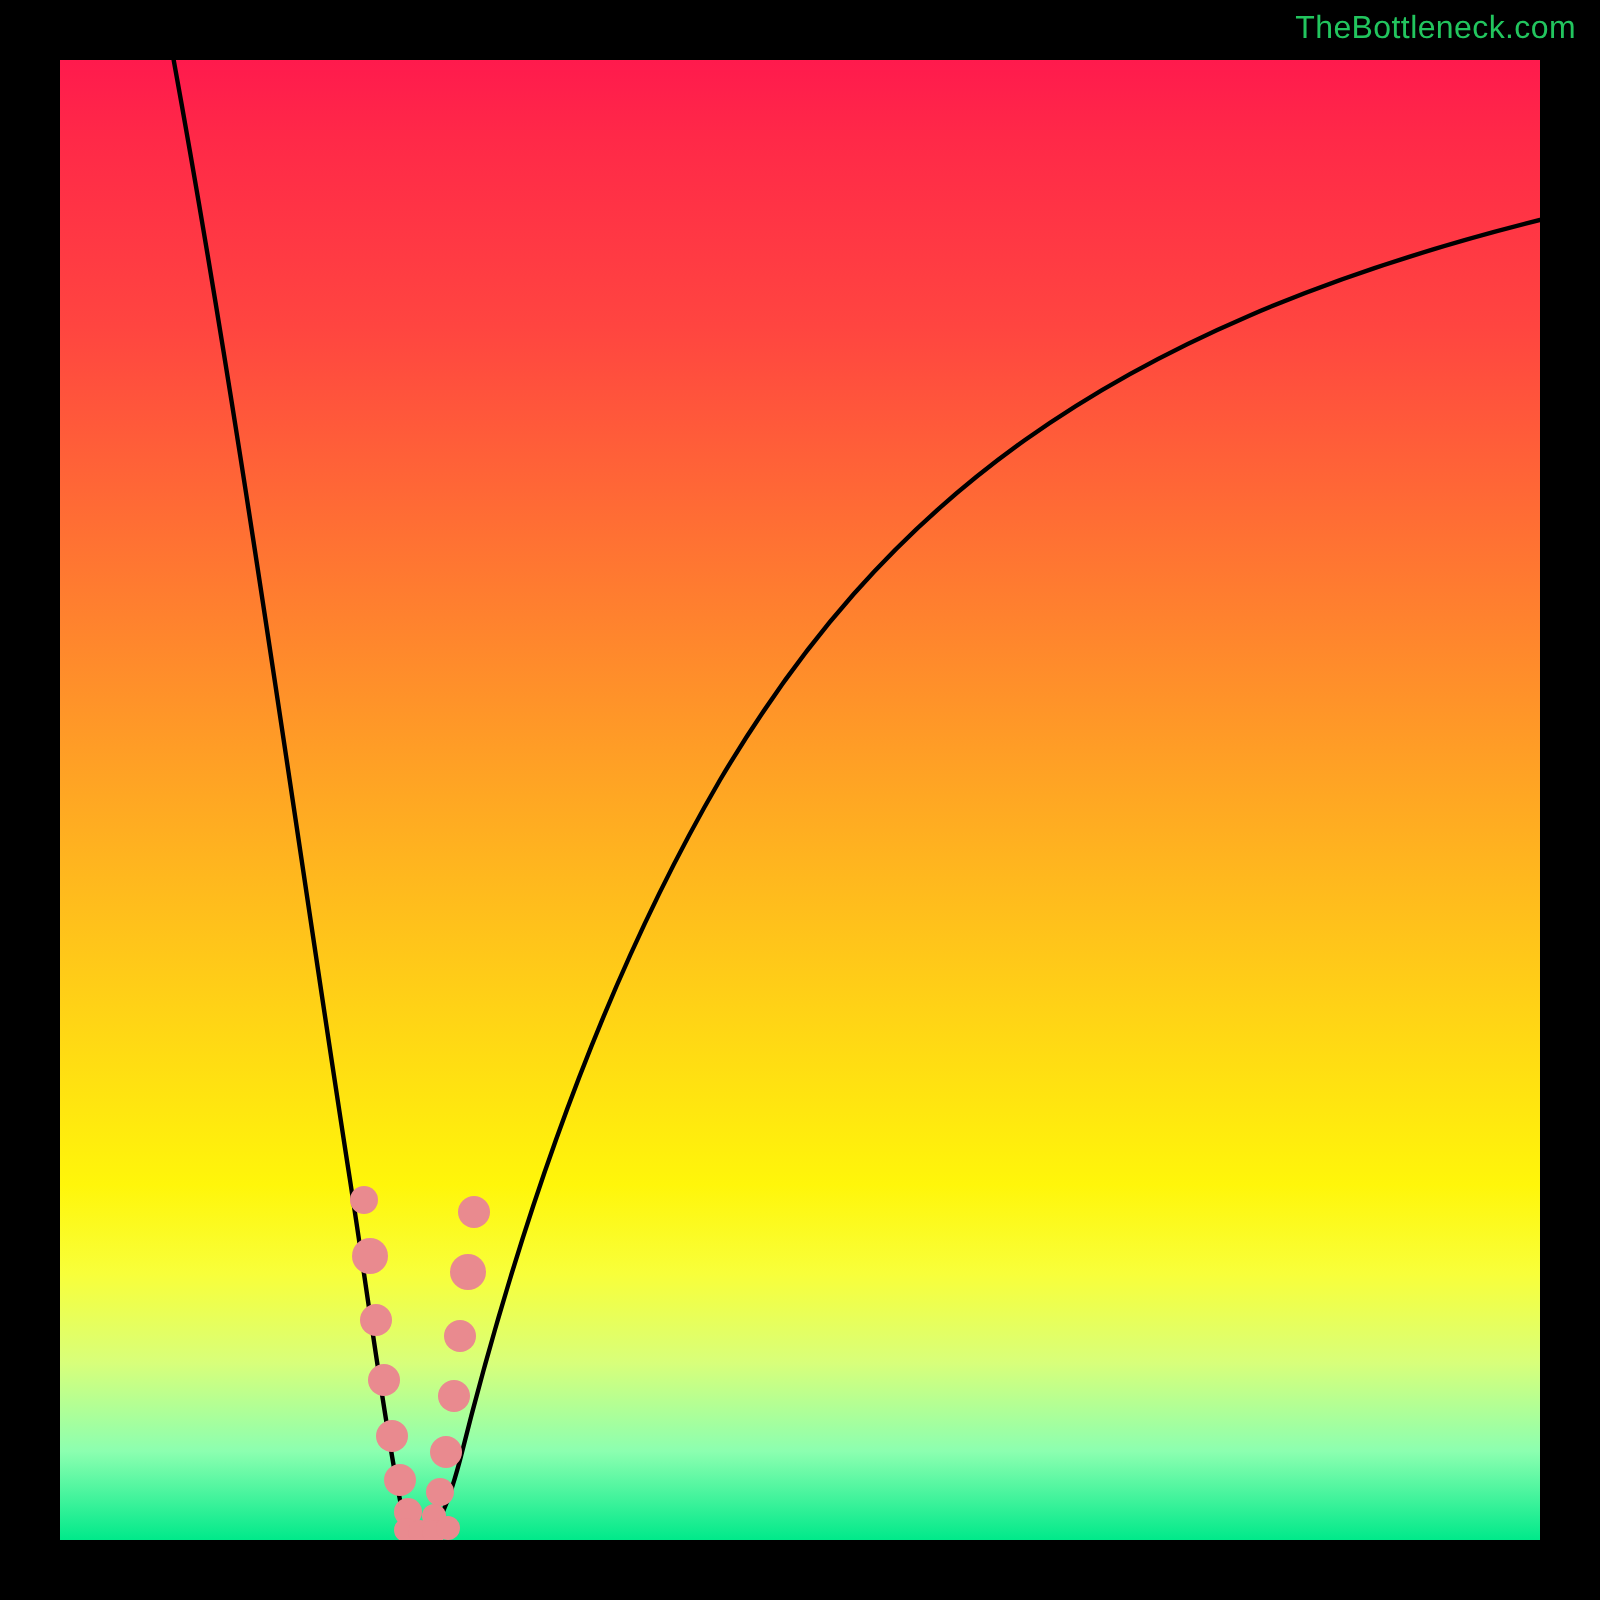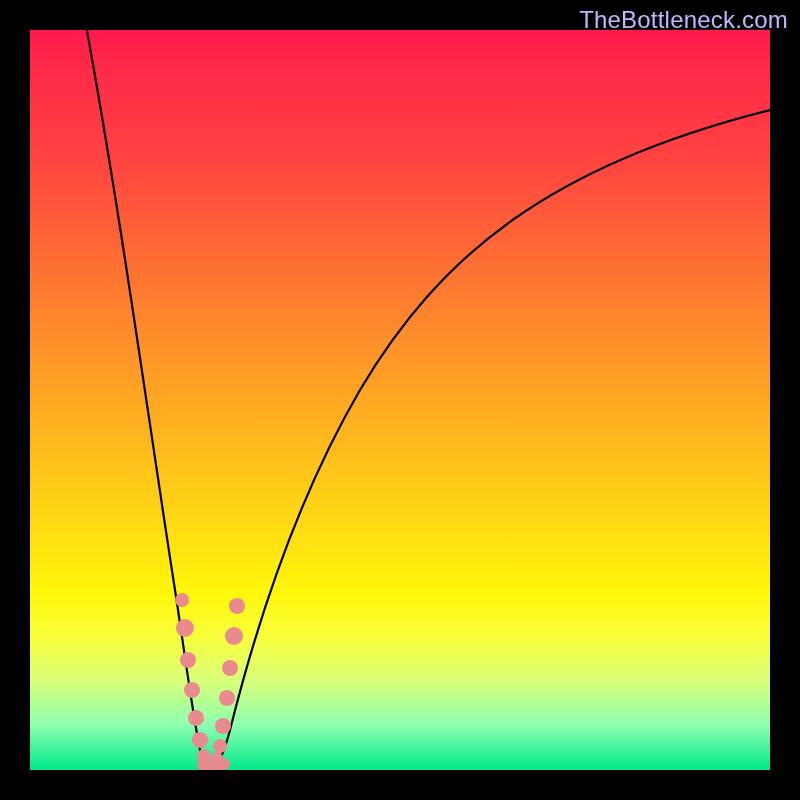--- a/index.html
+++ b/index.html
@@ -28,22 +28,22 @@
       #fff60a 76%,
       #f8ff3a 82%,
       #d8ff7a 88%,
       #8cffb0 94%,
       #00e98a 100%);
   }
   .watermark {
     position: absolute;
     top: 6px;
     right: 12px;
-    color: #c4b5fd;
-    font-size: 24px;
+    color: #22c55e;
+    font-size: 16px;
     font-weight: 400;
     letter-spacing: 0.2px;
     z-index: 5;
   }
   svg.curves {
     position: absolute;
     left: 0;
     top: 0;
     width: 740px;
     height: 740px;

